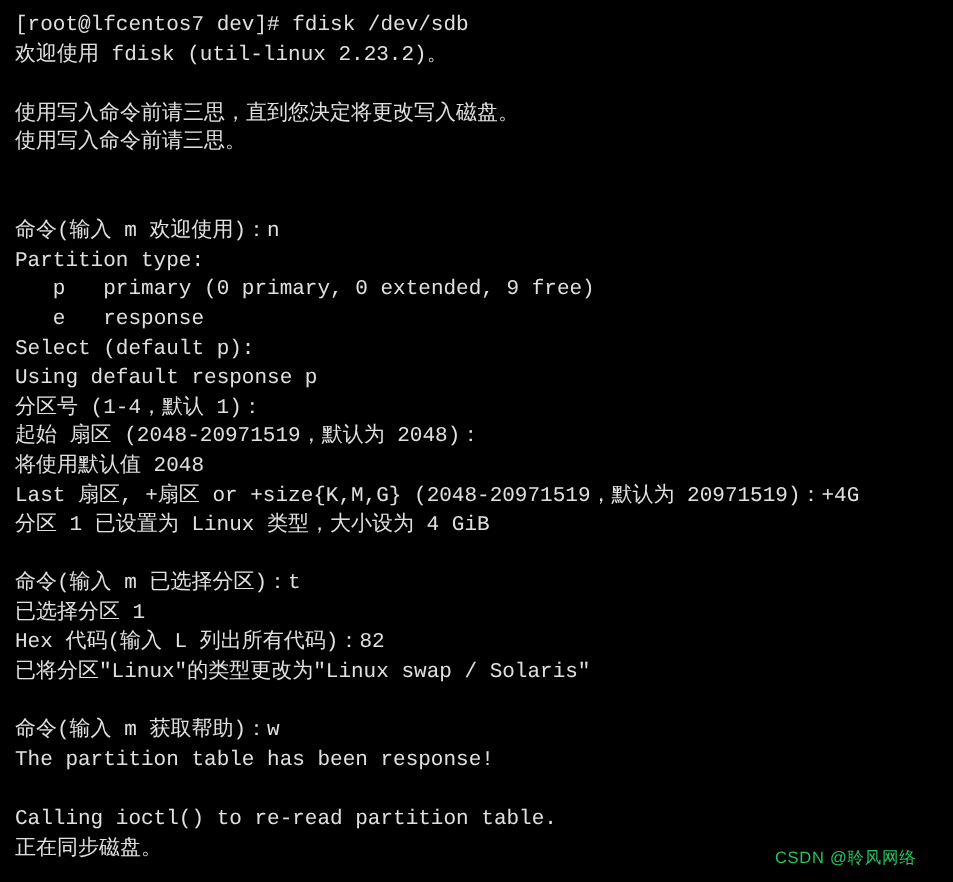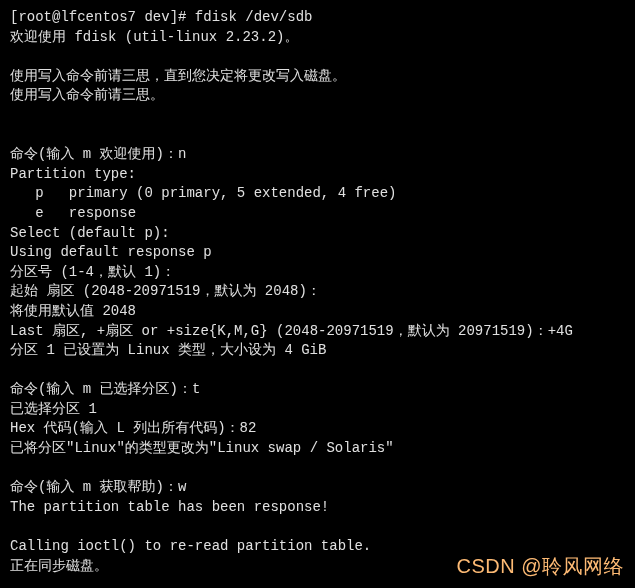--- a/index.html
+++ b/index.html
@@ -12,41 +12,41 @@
       padding: 8px 10px;
       width: 635px;
       height: 588px;
       position: relative;
       overflow: hidden;
     }
     .line { white-space: pre-wrap; }
     .watermark {
       position: absolute;
       bottom: 8px;
-      right: 11px;
-      color: #fdba74;
-      font-size: 20px;
+      right: 24px;
+      color: #22c55e;
+      font-size: 11px;
       font-family: "Microsoft YaHei", sans-serif;
       letter-spacing: 0.5px;
     }
   </style>
 </head>
 <body>
 
 <div id="terminal-lines">
     <div class="line">[root@lfcentos7 dev]# fdisk /dev/sdb</div>
     <div class="line">欢迎使用 fdisk (util-linux 2.23.2)。</div>
     <div class="line">&nbsp;</div>
     <div class="line">使用写入命令前请三思，直到您决定将更改写入磁盘。</div>
     <div class="line">使用写入命令前请三思。</div>
     <div class="line">&nbsp;</div>
     <div class="line">&nbsp;</div>
     <div class="line">命令(输入 m 欢迎使用)：n</div>
     <div class="line">Partition type:</div>
-    <div class="line">   p   primary (0 primary, 5 extended, 4 free)</div>
+    <div class="line">   p   primary (0 primary, 0 extended, 9 free)</div>
     <div class="line">   e   response</div>
     <div class="line">Select (default p):</div>
     <div class="line">Using default response p</div>
     <div class="line">分区号 (1-4，默认 1)：</div>
     <div class="line">起始 扇区 (2048-20971519，默认为 2048)：</div>
     <div class="line">将使用默认值 2048</div>
     <div class="line">Last 扇区, +扇区 or +size{K,M,G} (2048-20971519，默认为 20971519)：+4G</div>
     <div class="line">分区 1 已设置为 Linux 类型，大小设为 4 GiB</div>
     <div class="line">&nbsp;</div>
     <div class="line">命令(输入 m 已选择分区)：t</div>

